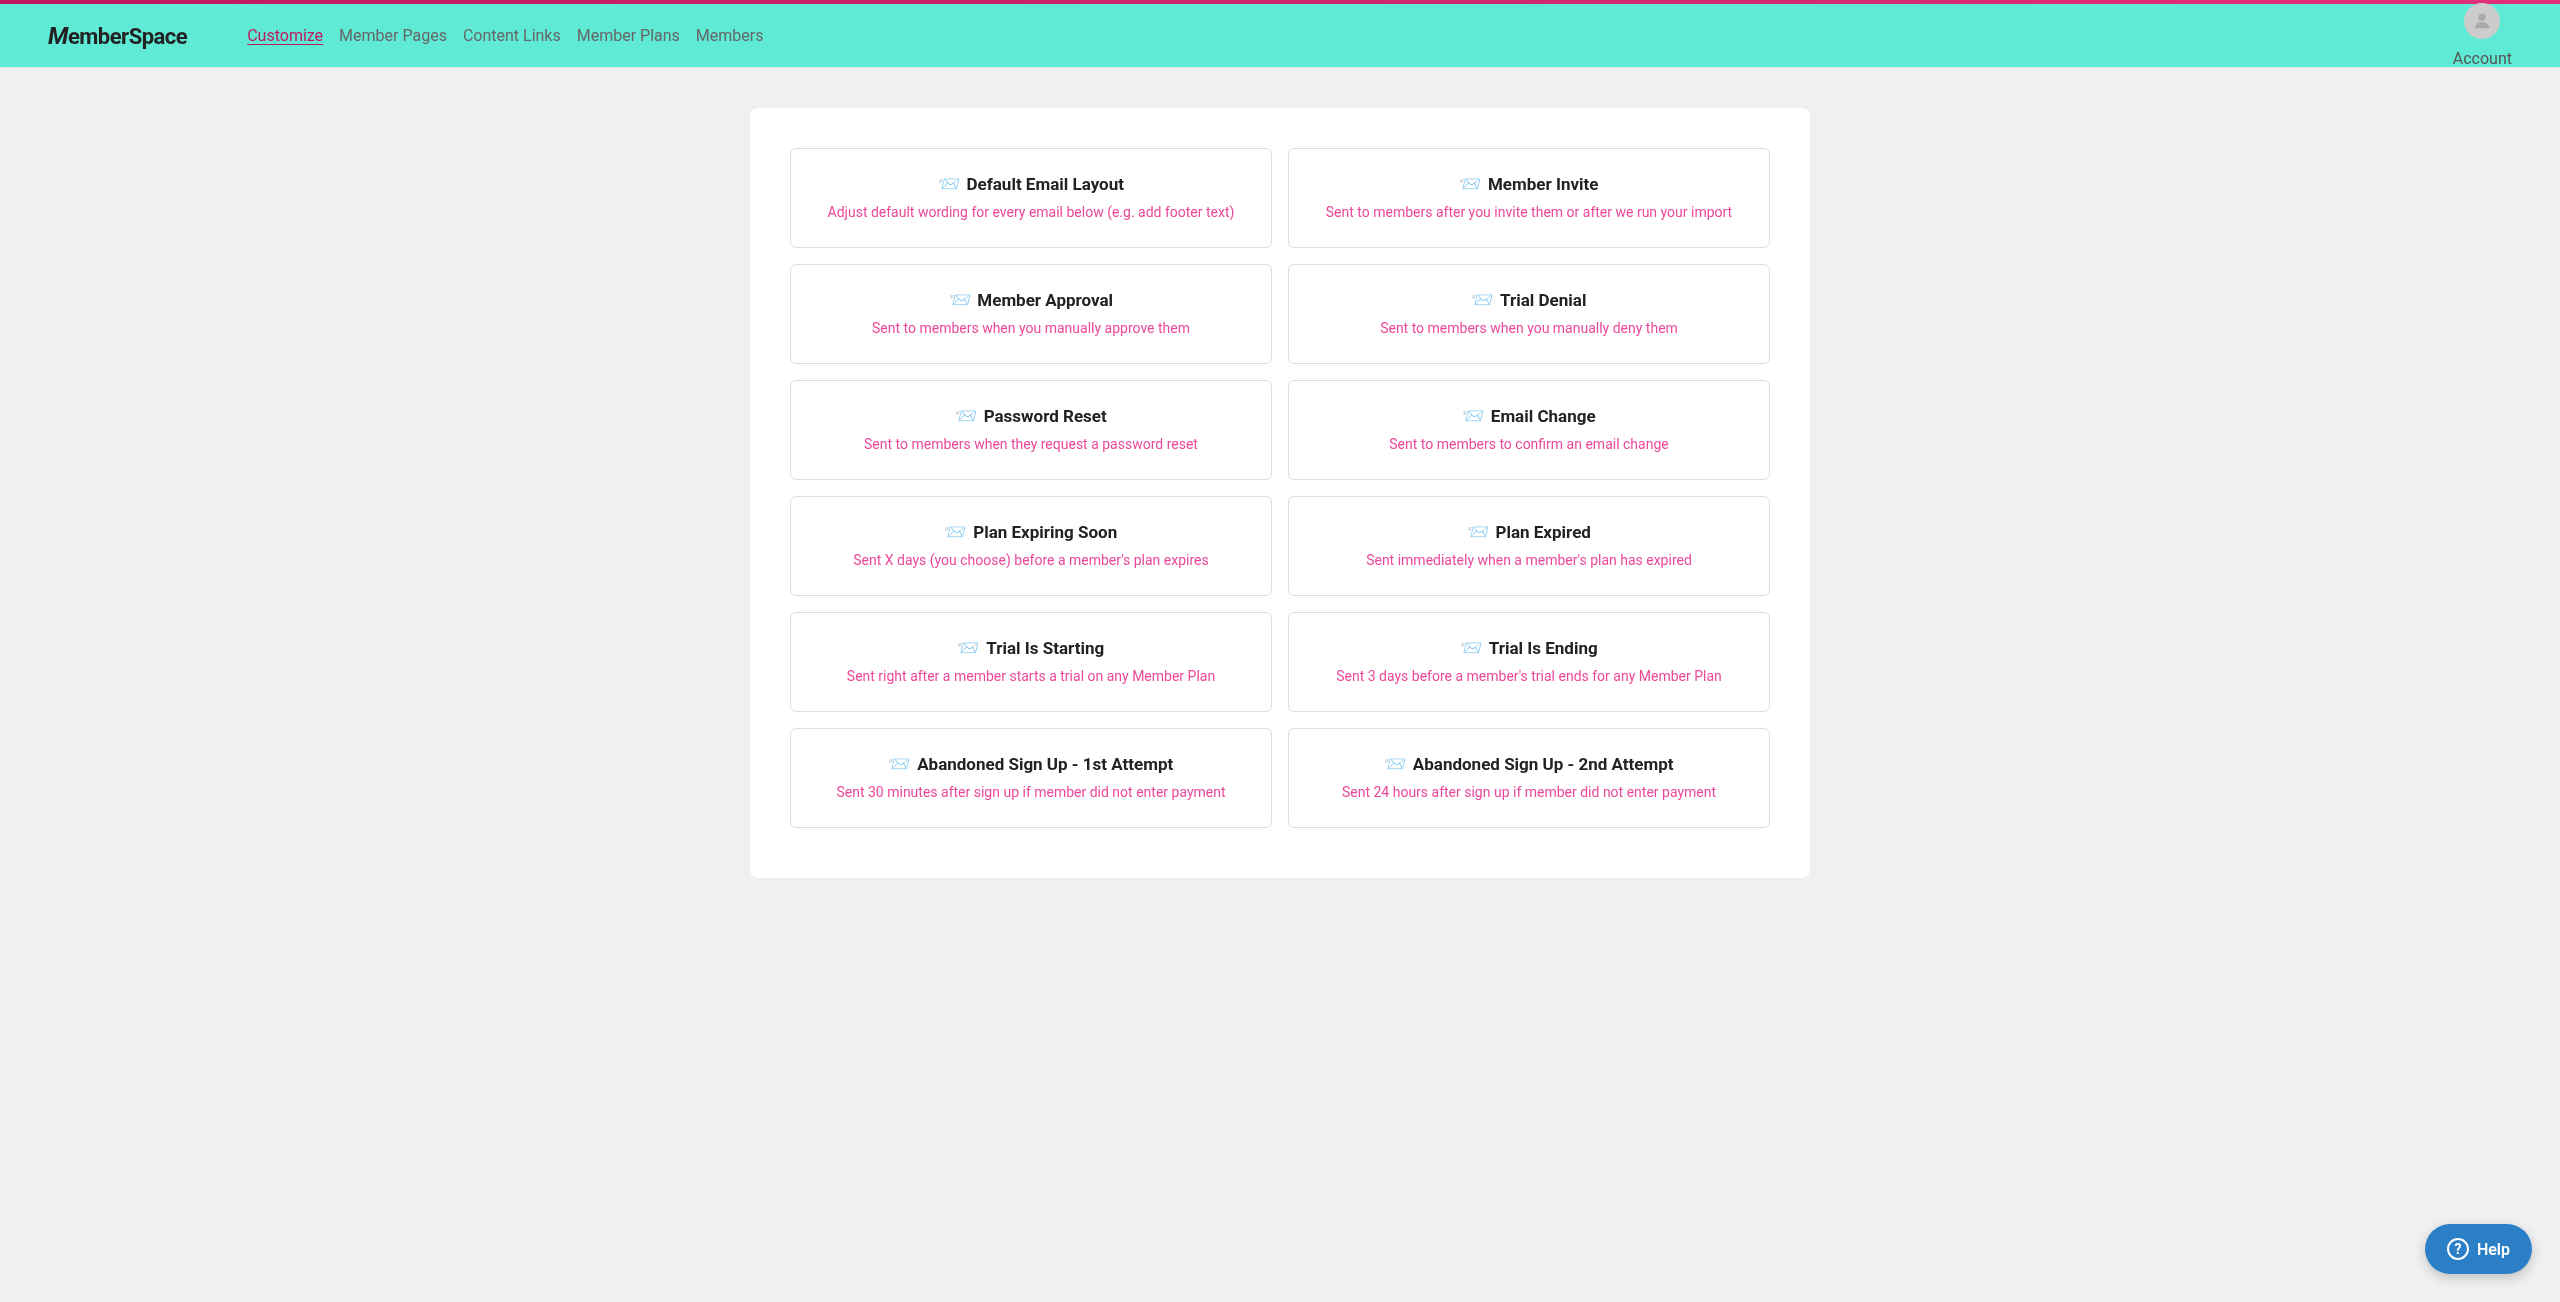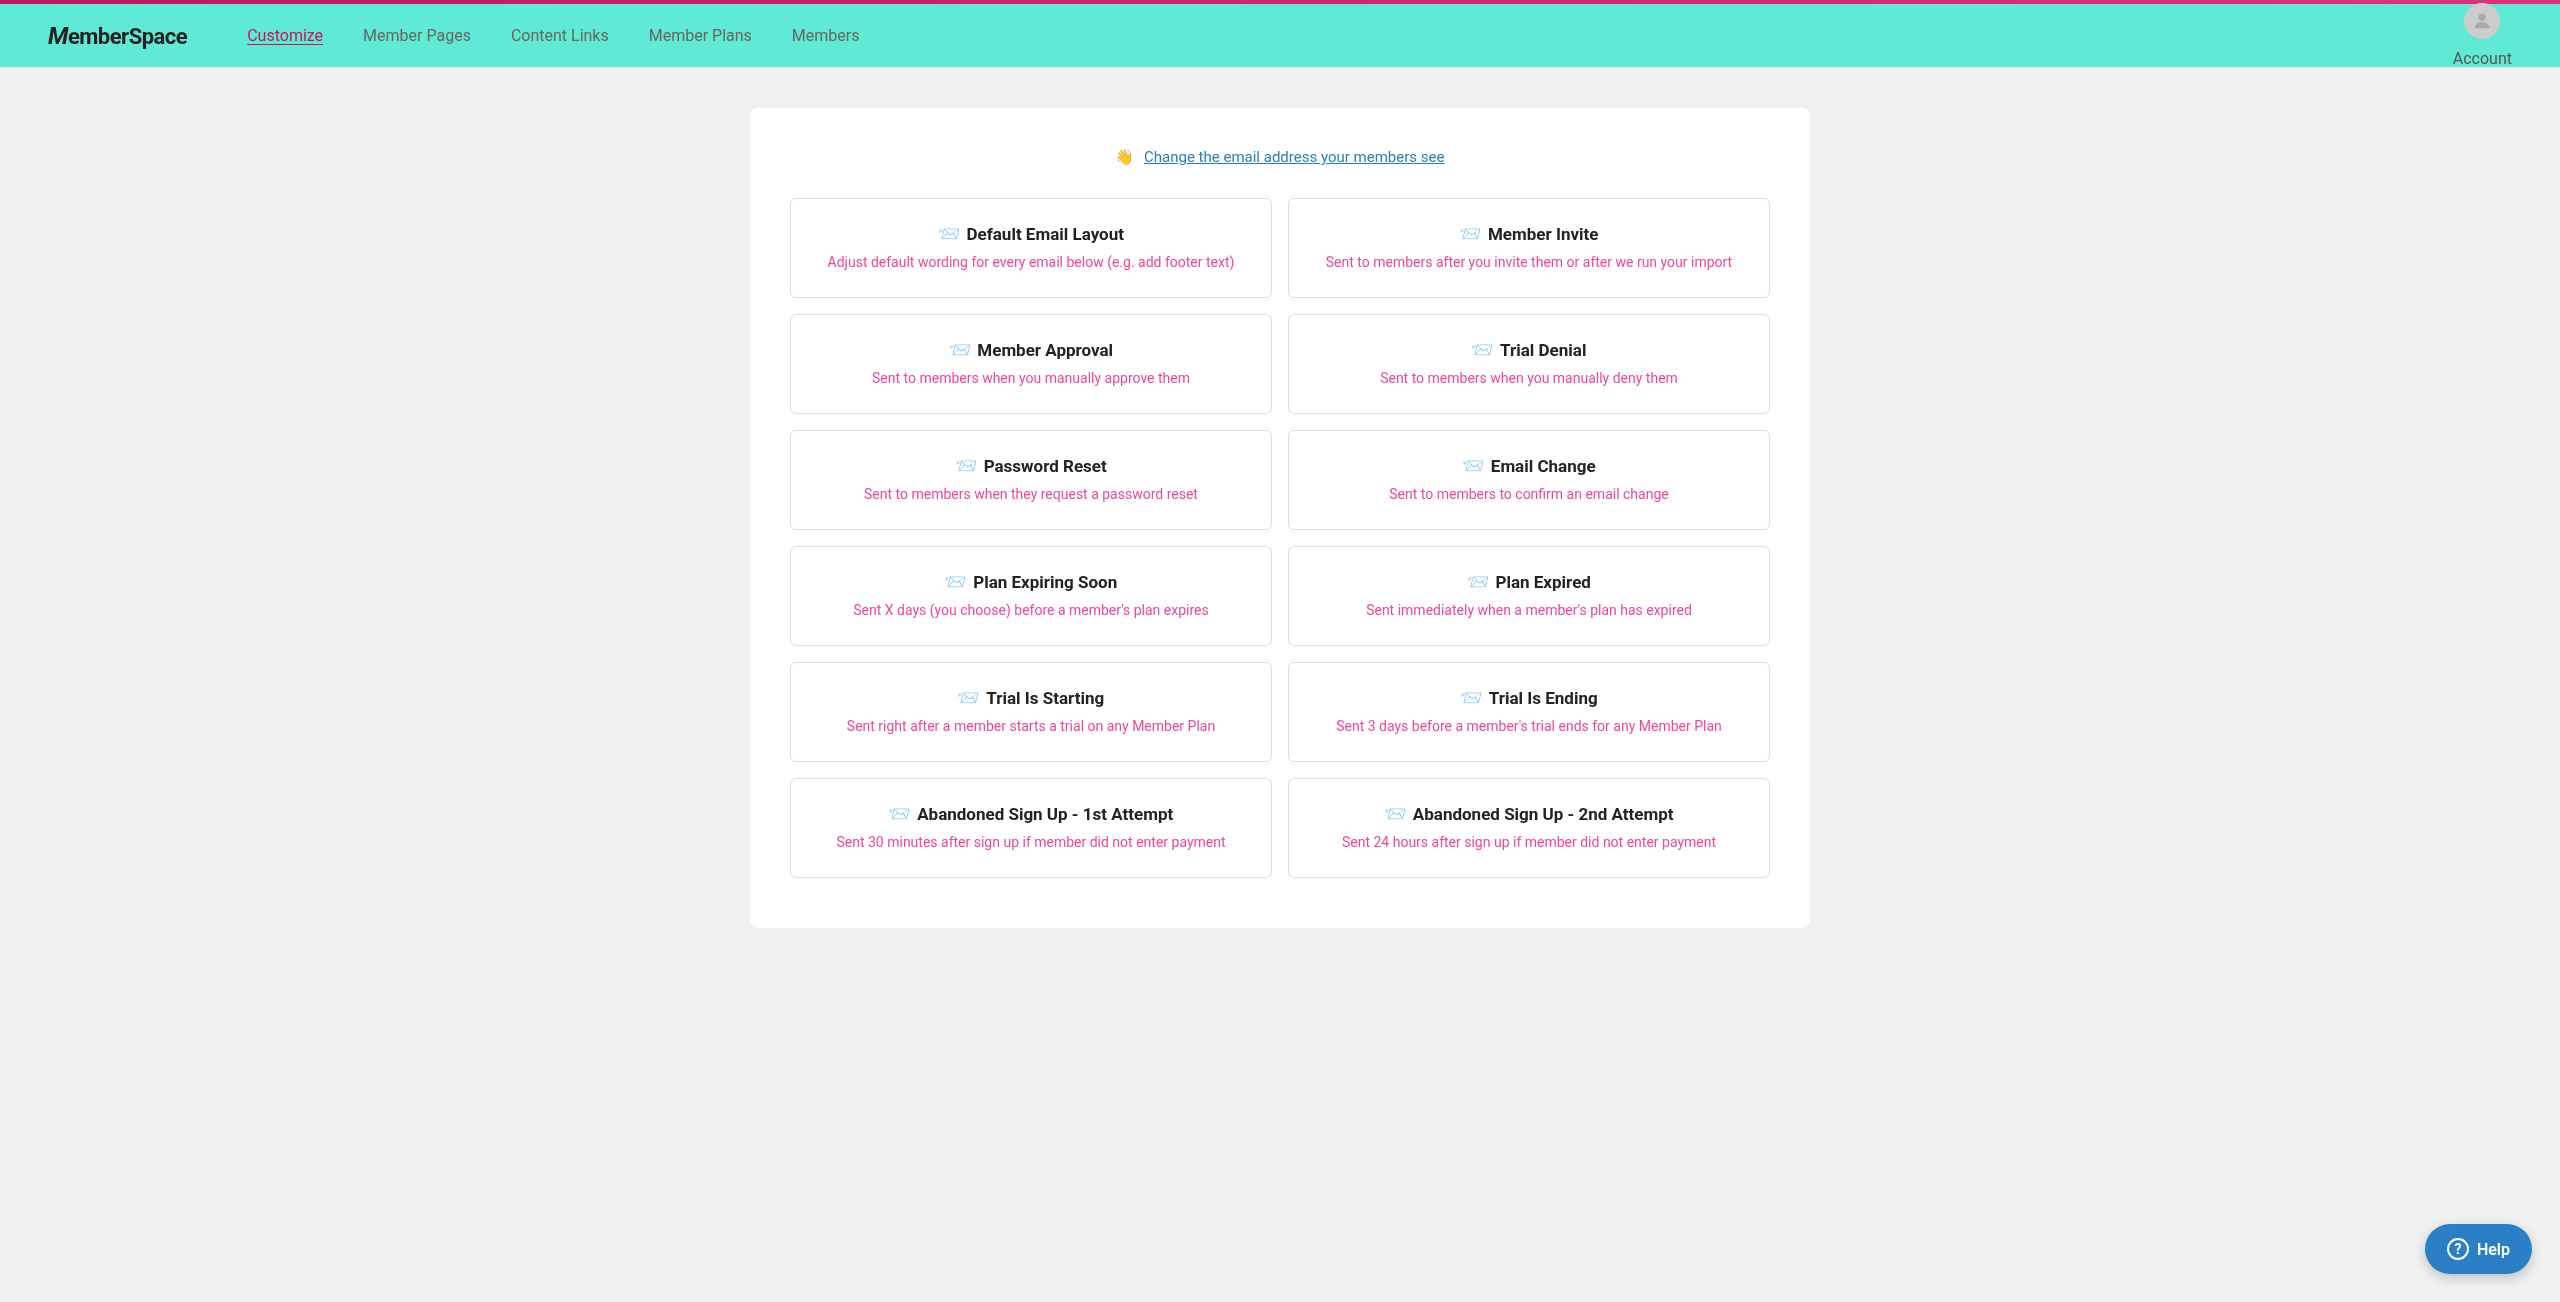--- a/index.html
+++ b/index.html
@@ -48,21 +48,21 @@
 
     .logo-m {
       font-style: italic;
       font-size: 24px;
     }
 
     .nav {
       display: flex;
       align-items: center;
       flex: 1;
-      gap: 40px;
+      gap: 16px;
       text-align: center;
     }
 
     .nav-item {
       font-size: 16px;
       color: #666;
       text-decoration: none;
       cursor: pointer;
       padding: 4px 0;
     }
@@ -216,24 +216,20 @@
         <path d="M4 20c0-4 3.6-7 8-7s8 3 8 7" fill="#aaa"></path>
       </svg>
     </div>
     <span class="account-label">Account</span>
   </div>
 </header>
 
 <main class="main">
   <div class="container">
 
-    <div class="change-email-link">
-      <span class="wave-emoji">👋</span>
-      <a>Change the email address your members see</a>
-    </div>
 
     <div class="cards-grid" id="cards-grid">
     <div class="card">
           <div class="card-title">
             <span style="font-size: 18px;">📨</span>
             <span>Default Email Layout</span>
           </div>
           <div class="card-desc">Adjust default wording for every email below (e.g. add footer text)</div>
         </div>
         <div class="card">

